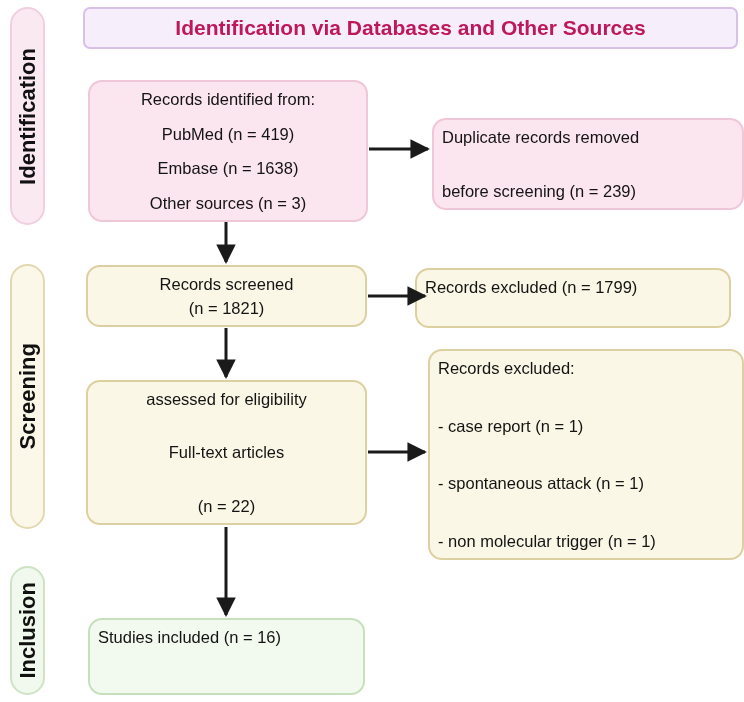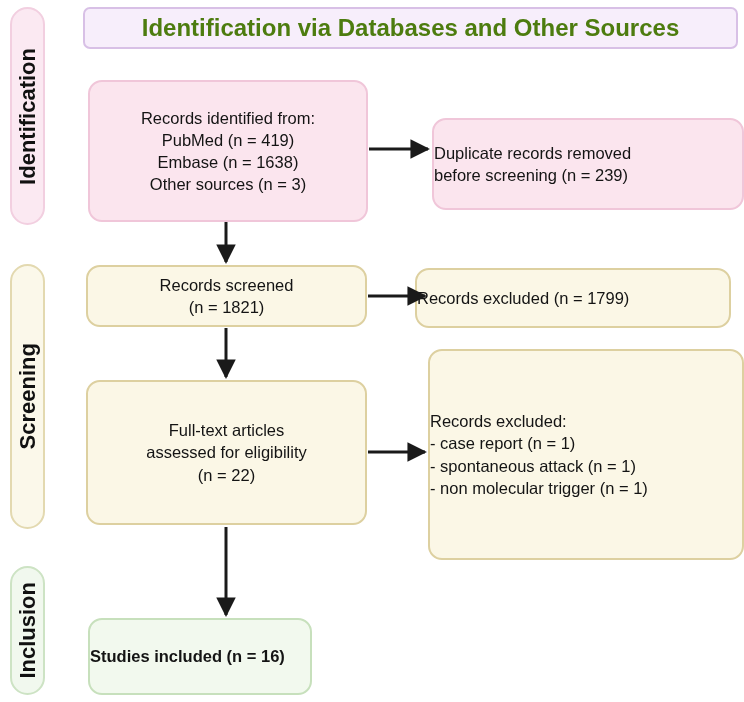--- a/index.html
+++ b/index.html
@@ -72,36 +72,36 @@
     box-sizing: border-box;
     background: #f7eefb;
     border: 2px solid #d8c0e6;
     border-radius: 7px;
     display: flex;
     align-items: center;
     justify-content: center;
   }
   #header-banner .banner-text {
     font-weight: bold;
-    font-size: 24px;
-    color: #4d7c0f;
+    font-size: 21px;
+    color: #be185d;
     white-space: nowrap;
   }
 
   
   .flow-box {
     position: absolute;
     box-sizing: border-box;
     border-width: 2px;
     border-style: solid;
     border-radius: 14px;
     display: flex;
     flex-direction: column;
-    justify-content: center;
-    padding: 6px 0;
+    justify-content: space-between;
+    padding: 6px 8px;
   }
   .flow-box .line {
     font-size: 16.5px;
     line-height: 1.34;
     color: #141414;
     white-space: pre;
   }
   .flow-box.center .line { text-align: center; }
   .flow-box.left .line { text-align: left; white-space: normal; }
 
@@ -118,21 +118,21 @@
     border-color: #c7e0bc;
   }
 
   
   #box-records-identified { left: 88px;  top: 80px;  width: 280px; height: 142px; }
   #box-duplicates        { left: 432px; top: 103px; width: 312px; height: 92px; margin-top: 15px;  }
   #box-records-screened  { left: 86px;  top: 265px; width: 281px; height: 62px;  }
   #box-records-excluded  { left: 415px; top: 268px; width: 316px; height: 60px;  }
   #box-fulltext          { left: 86px;  top: 380px; width: 281px; height: 145px; }
   #box-excl-detail       { left: 428px; top: 349px; width: 316px; height: 211px; }
-  #box-included          { left: 88px;  top: 618px; width: 224px; height: 77px; font-weight: bold;  }
+  #box-included          { left: 88px;  top: 618px; width: 277px; height: 77px;  }
 
   #box-excl-detail .line { font-size: 16.5px; line-height: 1.36; }
 
   
   #arrows {
     position: absolute;
     left: 0; top: 0;
     width: 744px; height: 702px;
     pointer-events: none;
   }
@@ -171,22 +171,22 @@
   <div class="flow-box box-cream center" id="box-records-screened">
     <span class="line">Records screened</span>
     <span class="line">(n = 1821)</span>
   </div>
 
   <div class="flow-box box-cream left" id="box-records-excluded">
     <span class="line">Records excluded (n = 1799)</span>
   </div>
 
   <div class="flow-box box-cream center" id="box-fulltext">
+    <span class="line">assessed for eligibility</span>
     <span class="line">Full-text articles</span>
-    <span class="line">assessed for eligibility</span>
     <span class="line">(n = 22)</span>
   </div>
 
   <div class="flow-box box-cream left" id="box-excl-detail">
     <span class="line">Records excluded:</span>
     <span class="line">- case report (n = 1)</span>
     <span class="line">- spontaneous attack (n = 1)</span>
     <span class="line">- non molecular trigger (n = 1)</span>
   </div>
 

